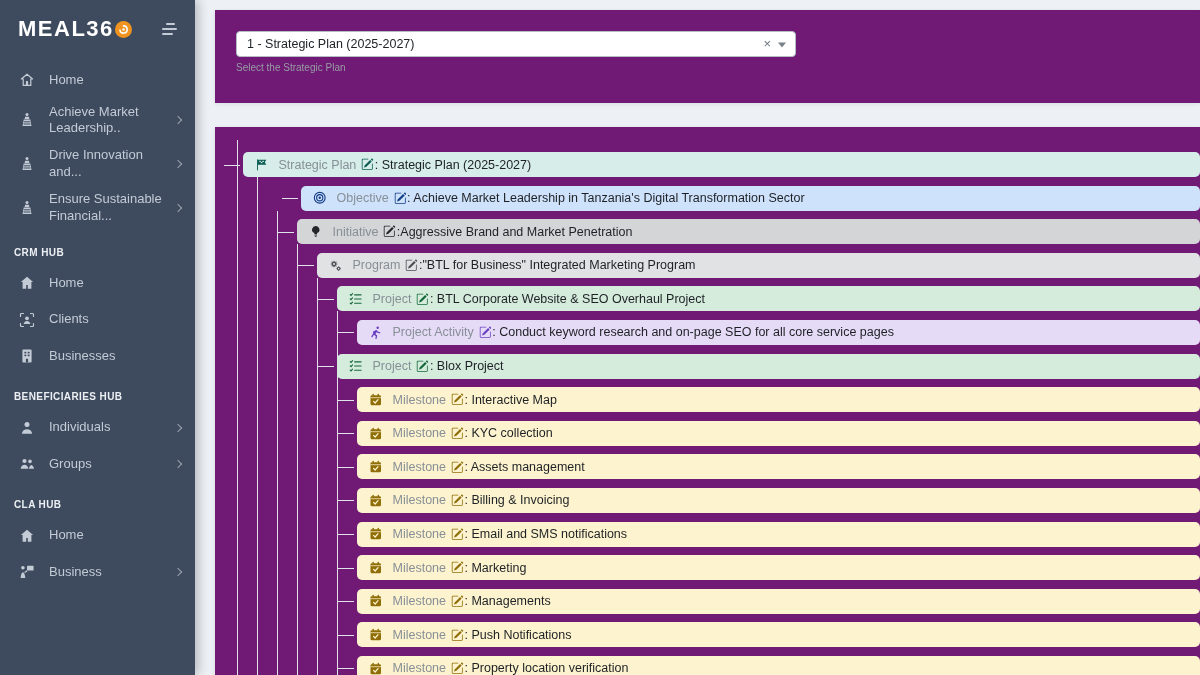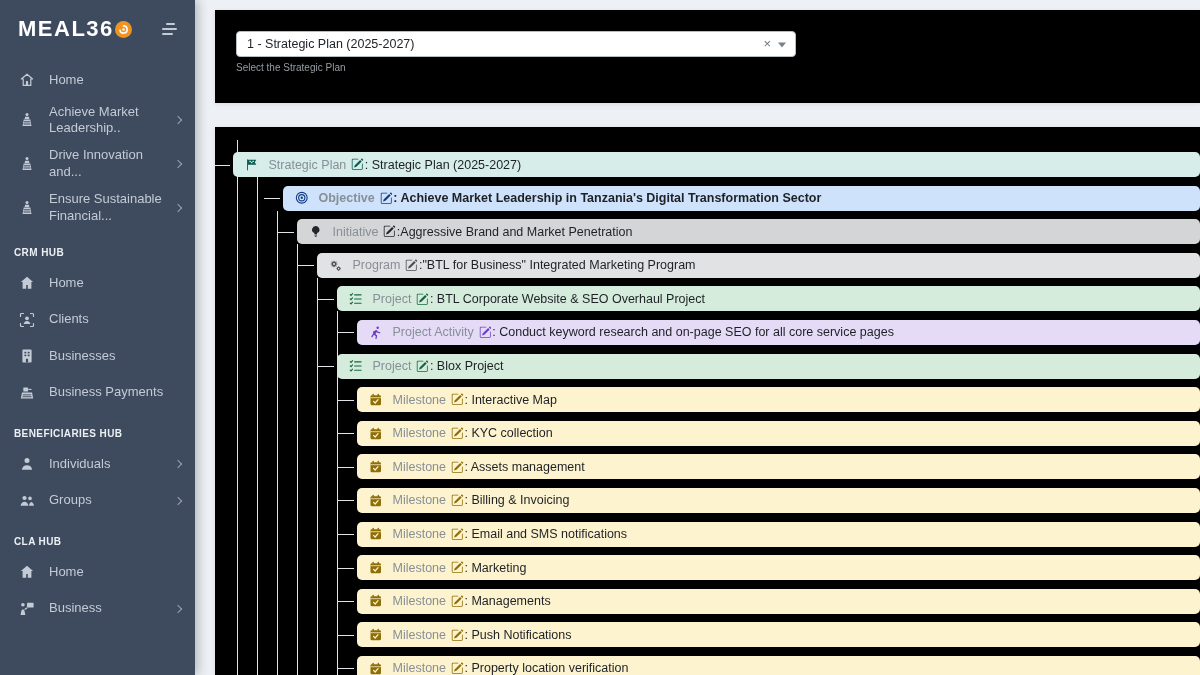--- a/index.html
+++ b/index.html
@@ -24,41 +24,41 @@
   .nav-item .nicon { width:19px; min-width:19px; display:inline-flex; justify-content:center; margin-right:13px; }
   .nav-item .nicon svg { width:16px; height:16px; }
   .nav-label { flex:1; line-height:1.3; }
   .chev { width:6px; height:6px; border-top:1.6px solid #9aa4b1; border-right:1.6px solid #9aa4b1;
     transform:rotate(45deg); margin-left:6px; flex:none; }
   .sec-header { color:#eceff3; font-size:10px; font-weight:bold; letter-spacing:.4px;
     padding:17px 17px 7px 14px; }
 
   
   .main { position:absolute; left:195px; top:0; right:0; bottom:0; background:#edf0f4; padding-left:20px; }
-  .card { background:#000000; box-shadow:0 1px 4px rgba(40,55,70,.10); }
+  .card { background:#701a75; box-shadow:0 1px 4px rgba(40,55,70,.10); }
   .card-top { margin-top:10px; height:93px; padding:21px 0 0 21px; }
   .select-box { position:relative; width:560px; height:26px; border:1px solid #b6bcc4; border-radius:4px;
     background:#fff; display:flex; align-items:center; padding:0 44px 0 10px; cursor:pointer; }
   .select-value { font-size:12.5px; color:#212529; white-space:nowrap; }
   .select-clear { position:absolute; right:24px; top:50%; transform:translateY(-54%);
     color:#6c757d; font-size:13px; line-height:1; cursor:pointer; }
   .select-caret { position:absolute; right:9px; top:50%; transform:translateY(-30%);
     width:0; height:0; border-left:4px solid transparent; border-right:4px solid transparent;
     border-top:5px solid #7a8188; }
   .helper { margin-top:5px; font-size:10px; color:#979da4; }
 
   .card-tree { position:relative; margin-top:24px; height:548px; overflow:hidden; padding-top:25px; }
   .vline { position:absolute; width:1px; background:#e0e4e8; bottom:0; }
   .v1{left:22px; top:13px;} .v2{left:42px; top:50px;} .v3{left:62px; top:84px;}
   .v4{left:82px; top:117px;} .v5{left:102px; top:151px;} .v6{left:122px; top:184px;}
 
   .trow { position:relative; display:flex; align-items:center; height:25px; margin-bottom:8.6px;
     border-radius:5px; padding-left:12px; font-size:12.5px; cursor:pointer; }
   .trow::before { content:""; position:absolute; left:-19px; top:50%; width:16px; height:1px; background:#e0e4e8; }
-  .L1{margin-left:18px;} .L2{margin-left:68px;font-weight:bold;} .L3{margin-left:82px;}
+  .L1{margin-left:28px;} .L2{margin-left:86px;} .L3{margin-left:82px;}
   .L4{margin-left:102px;} .L5{margin-left:122px;} .L6{margin-left:142px;}
   .ticon { display:inline-flex; margin-right:10px; flex:none; }
   .ticon svg { width:13.5px; height:13.5px; }
   .tlabel { color:#878f97; margin-right:5px; white-space:nowrap; }
   .edit { margin-right:1px; cursor:pointer; color:#1d78f2; }
   .edit svg { width:12.5px; height:12.5px; }
   .tvalue { color:#1d2125; white-space:nowrap; }
 
   .bg-strategic { background:#d6edea; } .bg-strategic .ticon { color:#0c5c52; }
   .bg-objective { background:#cfe2fc; } .bg-objective .ticon { color:#113c85; }
@@ -162,32 +162,20 @@
             <rect x="3.4" y="1.6" width="9.2" height="12.8" rx="1" fill="currentColor"></rect>
             <rect x="5.4" y="3.8" width="1.9" height="1.6" fill="#3e4a5d"></rect>
             <rect x="8.7" y="3.8" width="1.9" height="1.6" fill="#3e4a5d"></rect>
             <rect x="5.4" y="6.6" width="1.9" height="1.6" fill="#3e4a5d"></rect>
             <rect x="8.7" y="6.6" width="1.9" height="1.6" fill="#3e4a5d"></rect>
             <rect x="6.9" y="10.8" width="2.2" height="3.6" fill="#3e4a5d"></rect>
           </svg>
         </span>
       <span class="nav-label">Businesses</span>
     </div>
-    <div class="nav-item">
-      <span class="nicon">
-          <svg viewBox="0 0 16 16">
-            <rect x="4.3" y="2.4" width="4.8" height="4.2" rx=".6" fill="currentColor"></rect>
-            <path d="M9.3 4.4h3.2" stroke="currentColor" stroke-width="1.1"></path>
-            <path d="M3 7.6h10l1.2 6H1.8z" fill="currentColor"></path>
-            <rect x="3.8" y="9.4" width="8.4" height=".9" fill="#3e4a5d"></rect>
-            <rect x="3.5" y="11.3" width="9" height=".9" fill="#3e4a5d"></rect>
-          </svg>
-        </span>
-      <span class="nav-label">Business Payments</span>
-    </div>
 
     <div class="sec-header">BENEFICIARIES HUB</div>
     <div class="nav-item">
       <span class="nicon">
           <svg viewBox="0 0 16 16">
             <circle cx="8" cy="4.6" r="2.5" fill="currentColor"></circle>
             <path d="M2.8 13.8c.6-3.1 2.5-4.5 5.2-4.5s4.6 1.4 5.2 4.5z" fill="currentColor"></path>
           </svg>
         </span>
       <span class="nav-label">Individuals</span>

